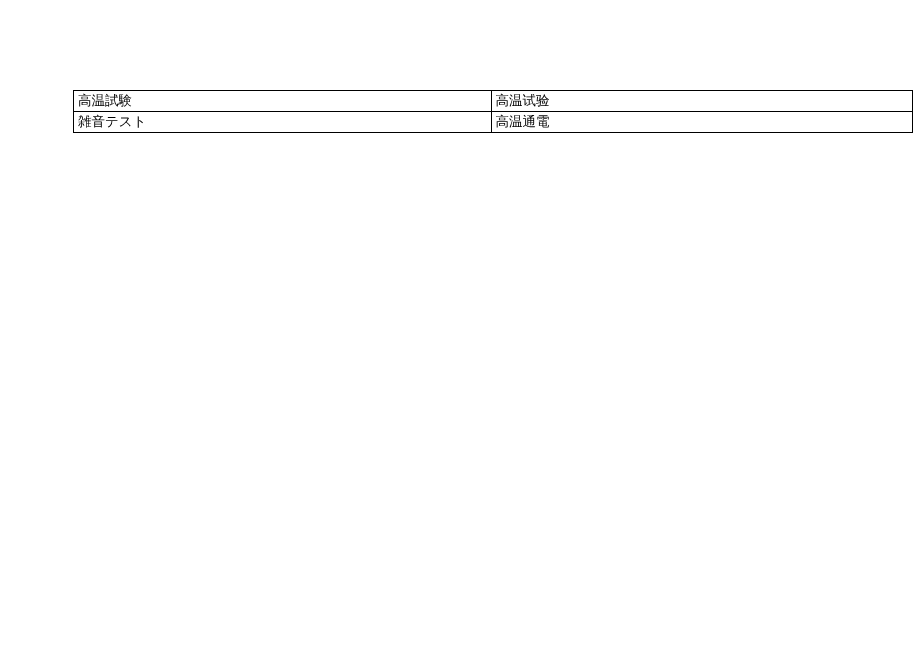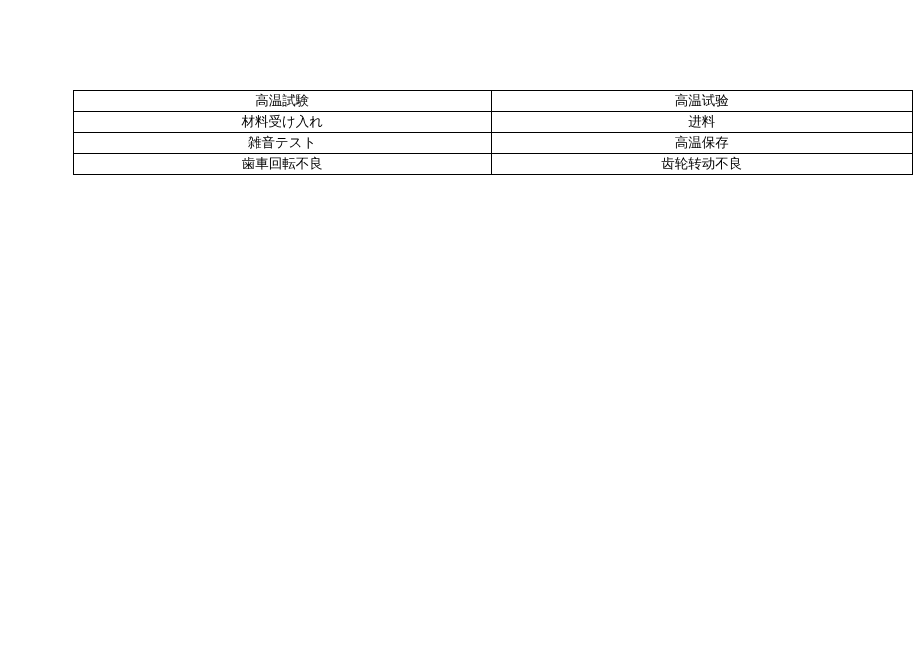--- a/index.html
+++ b/index.html
@@ -1,19 +1,18 @@
 <!DOCTYPE html>
 <html><head>
   <meta charset="utf-8">
   <style>
     * {
       margin: 0;
       padding: 0;
       box-sizing: border-box;
-      text-align: center;
     }
     body {
       background: #ffffff;
       font-family: "SimSun", "MS Gothic", serif;
       font-size: 14px;
       color: #000000;
       width: 920px;
       height: 651px;
     }
     .table-container {
@@ -44,26 +43,18 @@
 <body>
 
 <div class="table-container">
   <table>
     <tbody>
       <tr>
         <td class="col1">高温試験</td>
         <td class="col2">高温试验</td>
       </tr>
       <tr>
-        <td class="col1">材料受け入れ</td>
-        <td class="col2">进料</td>
-      </tr>
-      <tr>
         <td class="col1">雑音テスト</td>
-        <td class="col2">高温保存</td>
-      </tr>
-      <tr>
-        <td class="col1">歯車回転不良</td>
-        <td class="col2">齿轮转动不良</td>
+        <td class="col2">高温通電</td>
       </tr>
     </tbody>
   </table>
 </div>
 
 </body></html>

